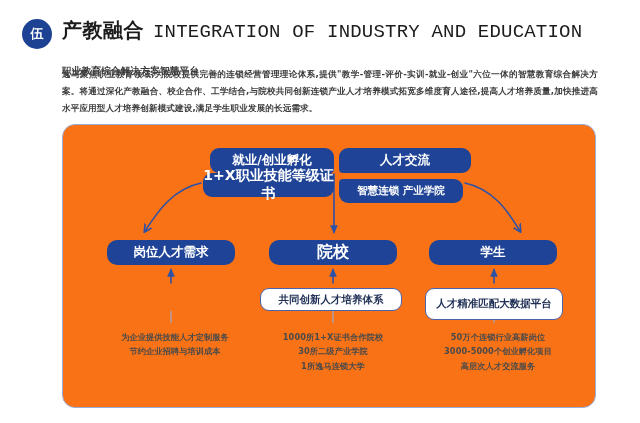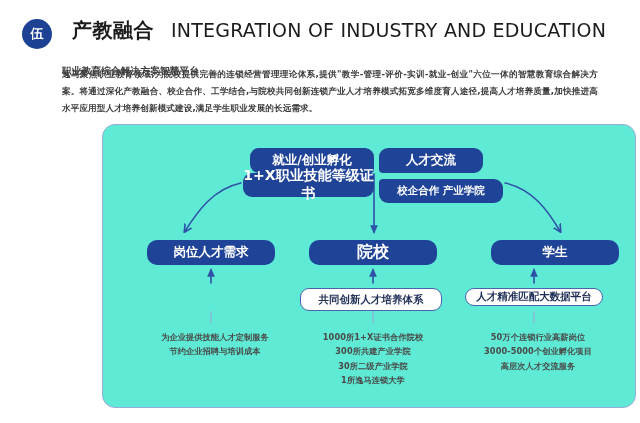--- a/index.html
+++ b/index.html
@@ -48,28 +48,28 @@
   .title-line {
     display: flex;
     align-items: baseline;
     white-space: nowrap;
   }
   .title-cn {
     font-size: 20px;
     font-weight: bold;
     color: #1c1c1c;
     letter-spacing: 0.5px;
-    margin-left: 10px;
   }
   .title-en {
     font-size: 19px;
     font-weight: 400;
     color: #1c1c1c;
-    margin-left: 17px;
+    margin-left: 9px;
     letter-spacing: 0.2px;
+    font-family: Liberation Mono, monospace;
   }
   .subtitle {
     font-size: 9.5px;
     color: #3a3a3a;
     margin-top: 21px;
     letter-spacing: 0.3px;
     font-weight: bold;
   }
 
   
@@ -89,22 +89,21 @@
   
   .diagram {
     position: absolute;
     left: 62px;
     top: 124px;
     width: 534px;
     height: 284px;
     border: 1.4px solid #9aadda;
     border-radius: 13px;
     box-sizing: border-box;
-    background: #5eead4;
-    margin-left: 40px;
+    background: #f97316;
   }
 
   .svg-layer {
     position: absolute;
     left: 0;
     top: 0;
     width: 534px;
     height: 284px;
     pointer-events: none;
   }
@@ -126,33 +125,33 @@
   }
   .pill-outline {
     background: #ffffff;
     color: #1f2f55;
     border: 1.2px solid #4a63ad;
     font-weight: bold;
   }
 
   
   .q-tl { left: 147px; top: 23px;  width: 124px; height: 25px; font-size: 12.5px; border-radius: 9px 9px 4px 9px;}
-  .q-tr { left: 276px; top: 23px;  width: 104px; height: 25px; font-size: 12.5px; border-radius: 9px 9px 9px 4px;}
+  .q-tr { left: 276px; top: 23px;  width: 132px; height: 25px; font-size: 12.5px; border-radius: 9px 9px 9px 4px;}
   .q-bl { left: 140px; top: 48px;  width: 131px; height: 24px; font-size: 14px; border-radius: 9px 4px 9px 9px;}
   .q-br { left: 276px; top: 54px;  width: 124px; height: 24px; font-size: 10.5px; border-radius: 4px 9px 9px 9px;}
 
   
   .m-1 { left: 44px;  top: 115px; width: 128px; height: 25px; font-size: 12.5px; border-radius: 10px;}
   .m-2 { left: 206px; top: 115px; width: 128px; height: 25px; font-size: 16px; border-radius: 10px;}
-  .m-3 { left: 388px; top: 115px; width: 128px; height: 25px; font-size: 12.5px; border-radius: 10px;}
+  .m-3 { left: 366px; top: 115px; width: 128px; height: 25px; font-size: 12.5px; border-radius: 10px;}
 
   
   .o-1 { left: 47px;  top: 163px; width: 122px; height: 23px; font-size: 10.5px;}
   .o-2 { left: 197px; top: 163px; width: 142px; height: 23px; font-size: 10.5px;}
-  .o-3 { left: 362px; top: 163px; width: 138px; height: 18px; font-size: 10.5px;}
+  .o-3 { left: 362px; top: 163px; width: 138px; height: 32px; font-size: 10.5px;}
 
   
   .caption {
     position: absolute;
     text-align: center;
     font-size: 8.2px;
     line-height: 1.75;
     color: #4a4a4a;
     font-weight: bold;
     letter-spacing: 0.1px;
@@ -201,36 +200,35 @@
     <path d="M431,158 L431,145" fill="none" stroke="#2e51a8" stroke-width="1.6" stroke-linecap="round" marker-end="url(#ahf)"></path>
 
     <path d="M108,186 L108,198" fill="none" stroke="#9aadda" stroke-width="1.1"></path>
     <path d="M270,186 L270,198" fill="none" stroke="#9aadda" stroke-width="1.1"></path>
     <path d="M431,186 L431,198" fill="none" stroke="#9aadda" stroke-width="1.1"></path>
   </svg>
 
   <div class="pill pill-solid q-tl">就业/创业孵化</div>
   <div class="pill pill-solid q-tr">人才交流</div>
   <div class="pill pill-solid q-bl">1+X职业技能等级证书</div>
-  <div class="pill pill-solid q-br">校企合作 产业学院</div>
+  <div class="pill pill-solid q-br">智慧连锁 产业学院</div>
 
   <div class="pill pill-solid m-1">岗位人才需求</div>
   <div class="pill pill-solid m-2">院校</div>
   <div class="pill pill-solid m-3">学生</div>
 
   <div class="pill pill-outline o-2">共同创新人才培养体系</div>
   <div class="pill pill-outline o-3">人才精准匹配大数据平台</div>
 
   <div class="caption c-1">
     <div>为企业提供技能人才定制服务</div>
     <div>节约企业招聘与培训成本</div>
   </div>
   <div class="caption c-2">
     <div>1000所1+X证书合作院校</div>
-    <div>300所共建产业学院</div>
     <div>30所二级产业学院</div>
     <div>1所逸马连锁大学</div>
   </div>
   <div class="caption c-3">
     <div>50万个连锁行业高薪岗位</div>
     <div>3000-5000个创业孵化项目</div>
     <div>高层次人才交流服务</div>
   </div>
 
 </div>

